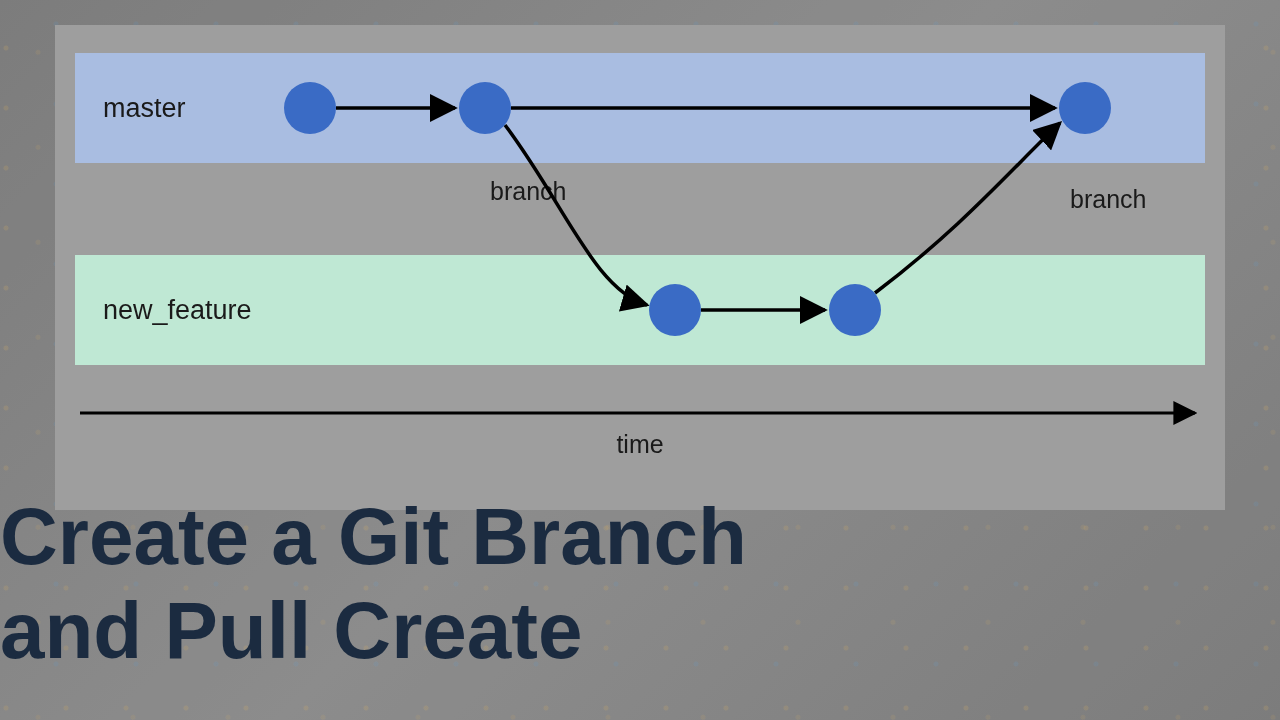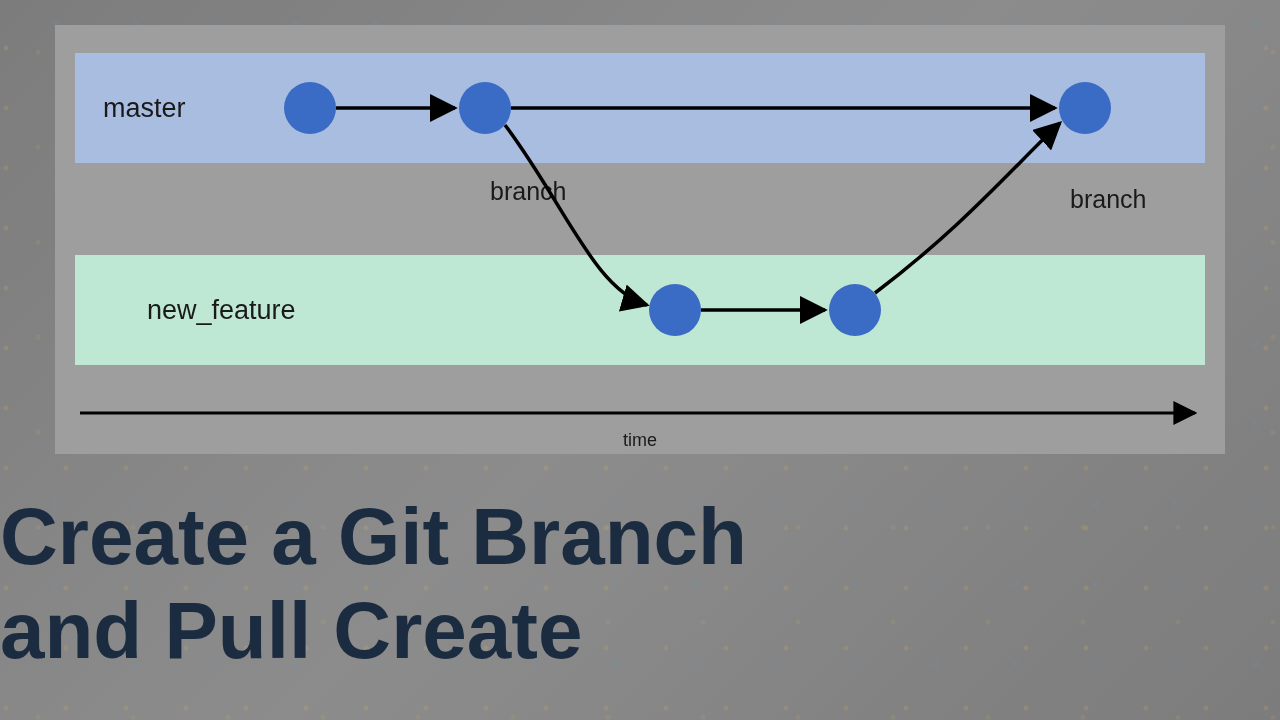--- a/index.html
+++ b/index.html
@@ -14,48 +14,48 @@
     background:
       radial-gradient(circle at 10% 80%, rgba(230,180,90,0.18) 0 2px, transparent 3px) 0 0/60px 60px,
       radial-gradient(circle at 70% 30%, rgba(90,160,220,0.15) 0 2px, transparent 3px) 0 0/80px 80px,
       radial-gradient(circle at 40% 55%, rgba(230,180,90,0.12) 0 2px, transparent 3px) 0 0/95px 95px,
       linear-gradient(135deg, #7b7b7b 0%, #8d8d8d 50%, #7b7b7b 100%);
     opacity: 0.9;
   }
   .diagram-card {
     position: absolute;
     left: 55px; top: 25px;
-    width: 1170px; height: 429px;
+    width: 1170px; height: 485px;
     background: #9e9e9e;
   }
   .lane {
     position: absolute;
     left: 20px; right: 20px;
     height: 110px;
     display: flex; align-items: center;
   }
   .lane-master { top: 28px; background: #a9bde1; }
-  .lane-feature { top: 230px; background: #bfe8d4; padding-left: 44px; }
+  .lane-feature { top: 230px; background: #bfe8d4; }
   .lane-label {
     font-size: 27px;
     color: #1a1a1a;
     padding-left: 28px;
   }
   .mid-label {
     position: absolute;
     font-size: 25px;
     color: #1a1a1a;
   }
   .branch-label { left: 435px; top: 152px; }
   .merge-label  { left: 1015px; top: 160px; }
   .time-label {
     position: absolute;
     left: 0; right: 0; top: 405px;
     text-align: center;
-    font-size: 18px;
+    font-size: 25px;
     color: #1a1a1a;
   }
   svg.overlay {
     position: absolute;
     left: 0; top: 0;
     width: 1170px; height: 445px;
     pointer-events: none;
   }
   .title {
     position: absolute;

